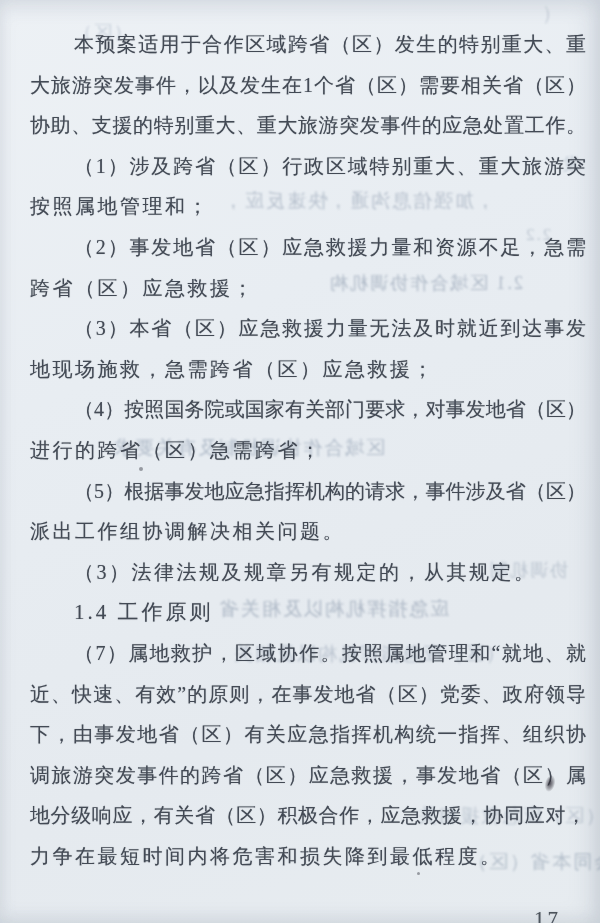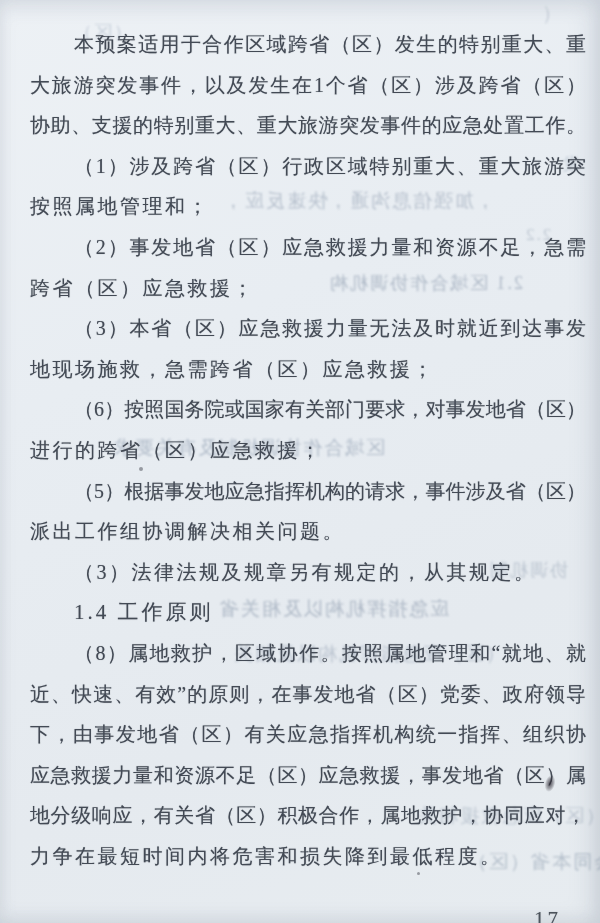--- a/index.html
+++ b/index.html
@@ -119,39 +119,39 @@
   <div class="bleed art-6">2.1 区域合作协调机构</div>
   <div class="bleed art-7">区域合作协调机制及有关要求</div>
   <div class="bleed art-8">协调机制</div>
   <div class="bleed art-9">应急指挥机构以及相关省</div>
   <div class="bleed art-10">（区）应急指挥机构以及相关</div>
   <div class="bleed art-11">省（区）应急救援相关</div>
   <div class="bleed art-12">室会同本省（区）</div>
 
   <div class="text-body">
       <div class="line indent fill">本预案适用于合作区域跨省（区）发生的特别重大、重</div>
-      <div class="line fill">大旅游突发事件，以及发生在1个省（区）涉及跨省（区）</div>
+      <div class="line fill">大旅游突发事件，以及发生在1个省（区）需要相关省（区）</div>
       <div class="line fill">协助、支援的特别重大、重大旅游突发事件的应急处置工作。</div>
       <div class="line indent fill">（1）涉及跨省（区）行政区域特别重大、重大旅游突</div>
       <div class="line">按照属地管理和；</div>
       <div class="line indent fill">（2）事发地省（区）应急救援力量和资源不足，急需</div>
       <div class="line">跨省（区）应急救援；</div>
       <div class="line indent fill">（3）本省（区）应急救援力量无法及时就近到达事发</div>
       <div class="line">地现场施救，急需跨省（区）应急救援；</div>
-      <div class="line indent fill">（6）按照国务院或国家有关部门要求，对事发地省（区）</div>
-      <div class="line">进行的跨省（区）应急救援；</div>
+      <div class="line indent fill">（4）按照国务院或国家有关部门要求，对事发地省（区）</div>
+      <div class="line">进行的跨省（区）急需跨省；</div>
       <div class="line indent fill">（5）根据事发地应急指挥机构的请求，事件涉及省（区）</div>
       <div class="line">派出工作组协调解决相关问题。</div>
       <div class="line indent">（3）法律法规及规章另有规定的，从其规定。</div>
       <div class="line indent heading">1.4 工作原则</div>
-      <div class="line indent fill">（8）属地救护，区域协作。按照属地管理和“就地、就</div>
+      <div class="line indent fill">（7）属地救护，区域协作。按照属地管理和“就地、就</div>
       <div class="line fill">近、快速、有效”的原则，在事发地省（区）党委、政府领导</div>
       <div class="line fill">下，由事发地省（区）有关应急指挥机构统一指挥、组织协</div>
-      <div class="line fill">应急救援力量和资源不足（区）应急救援，事发地省（区）属</div>
-      <div class="line fill">地分级响应，有关省（区）积极合作，属地救护，协同应对，</div>
+      <div class="line fill">调旅游突发事件的跨省（区）应急救援，事发地省（区）属</div>
+      <div class="line fill">地分级响应，有关省（区）积极合作，应急救援，协同应对，</div>
       <div class="line">力争在最短时间内将危害和损失降到最低程度。</div>
     </div>
 
   <div class="ink-smudge"></div>
   <div class="speck speck-1"></div>
   <div class="speck speck-2"></div>
 
   <div class="page-number">17</div>
 
   <div class="vignette"></div>

